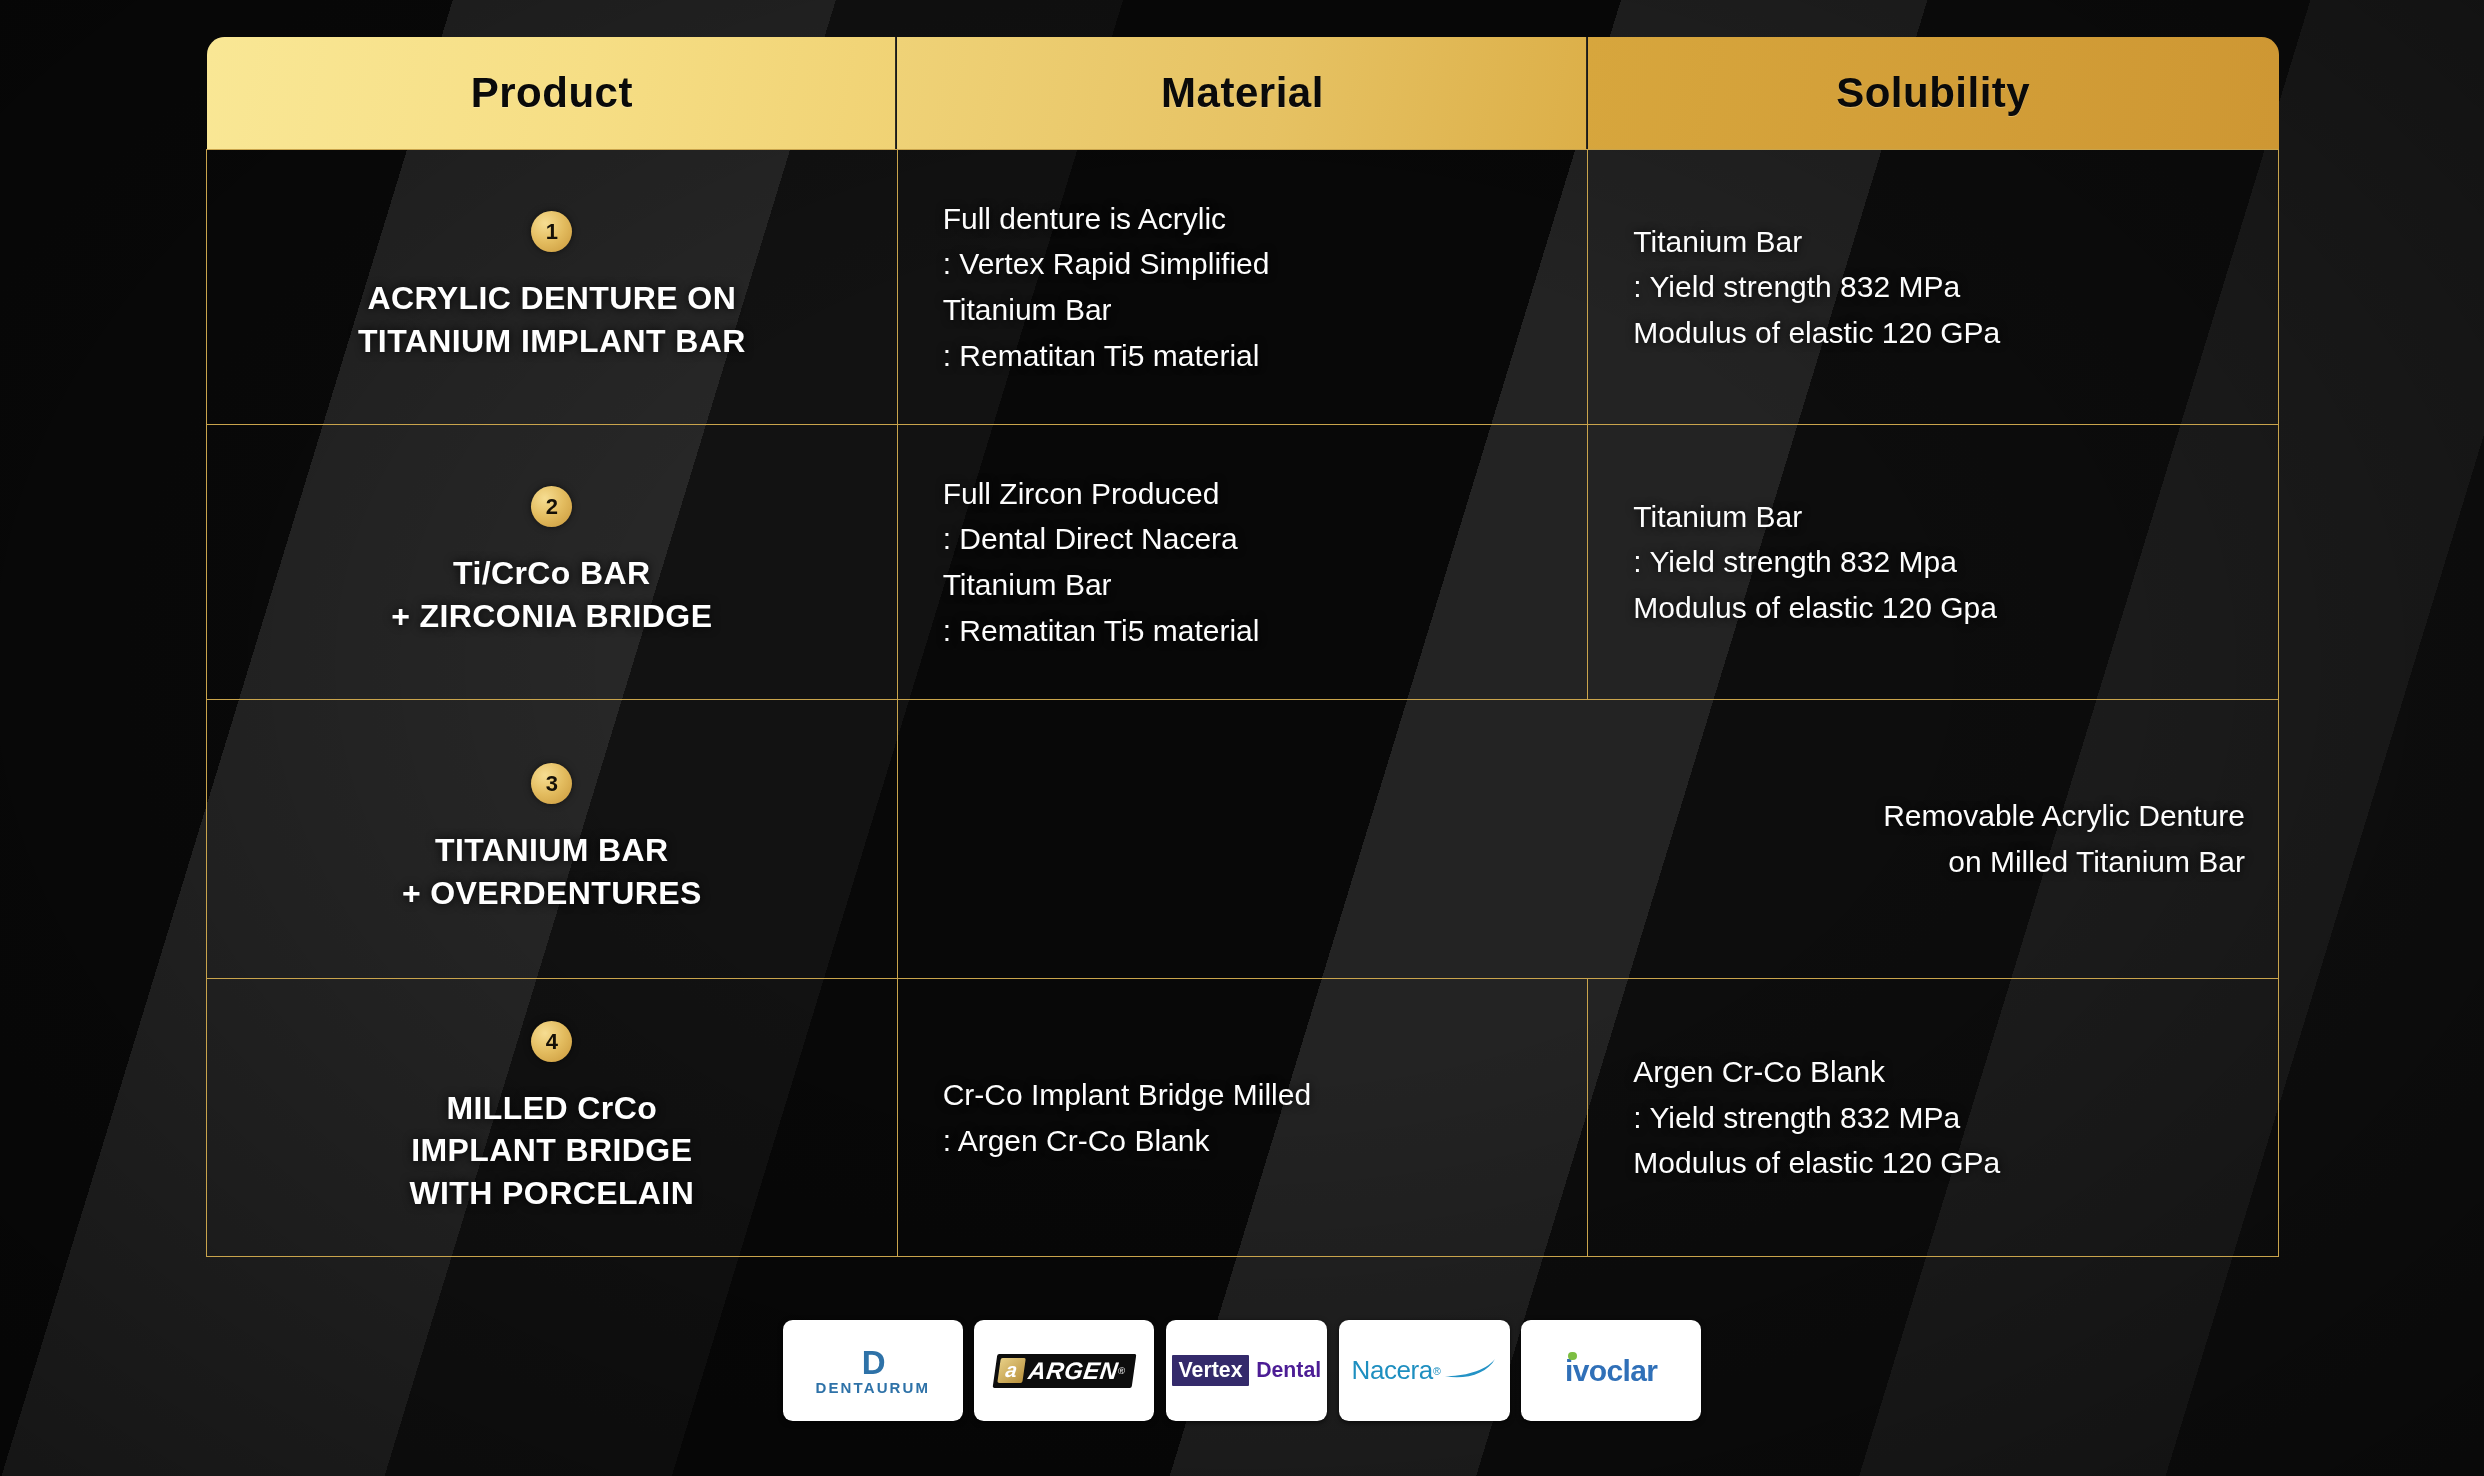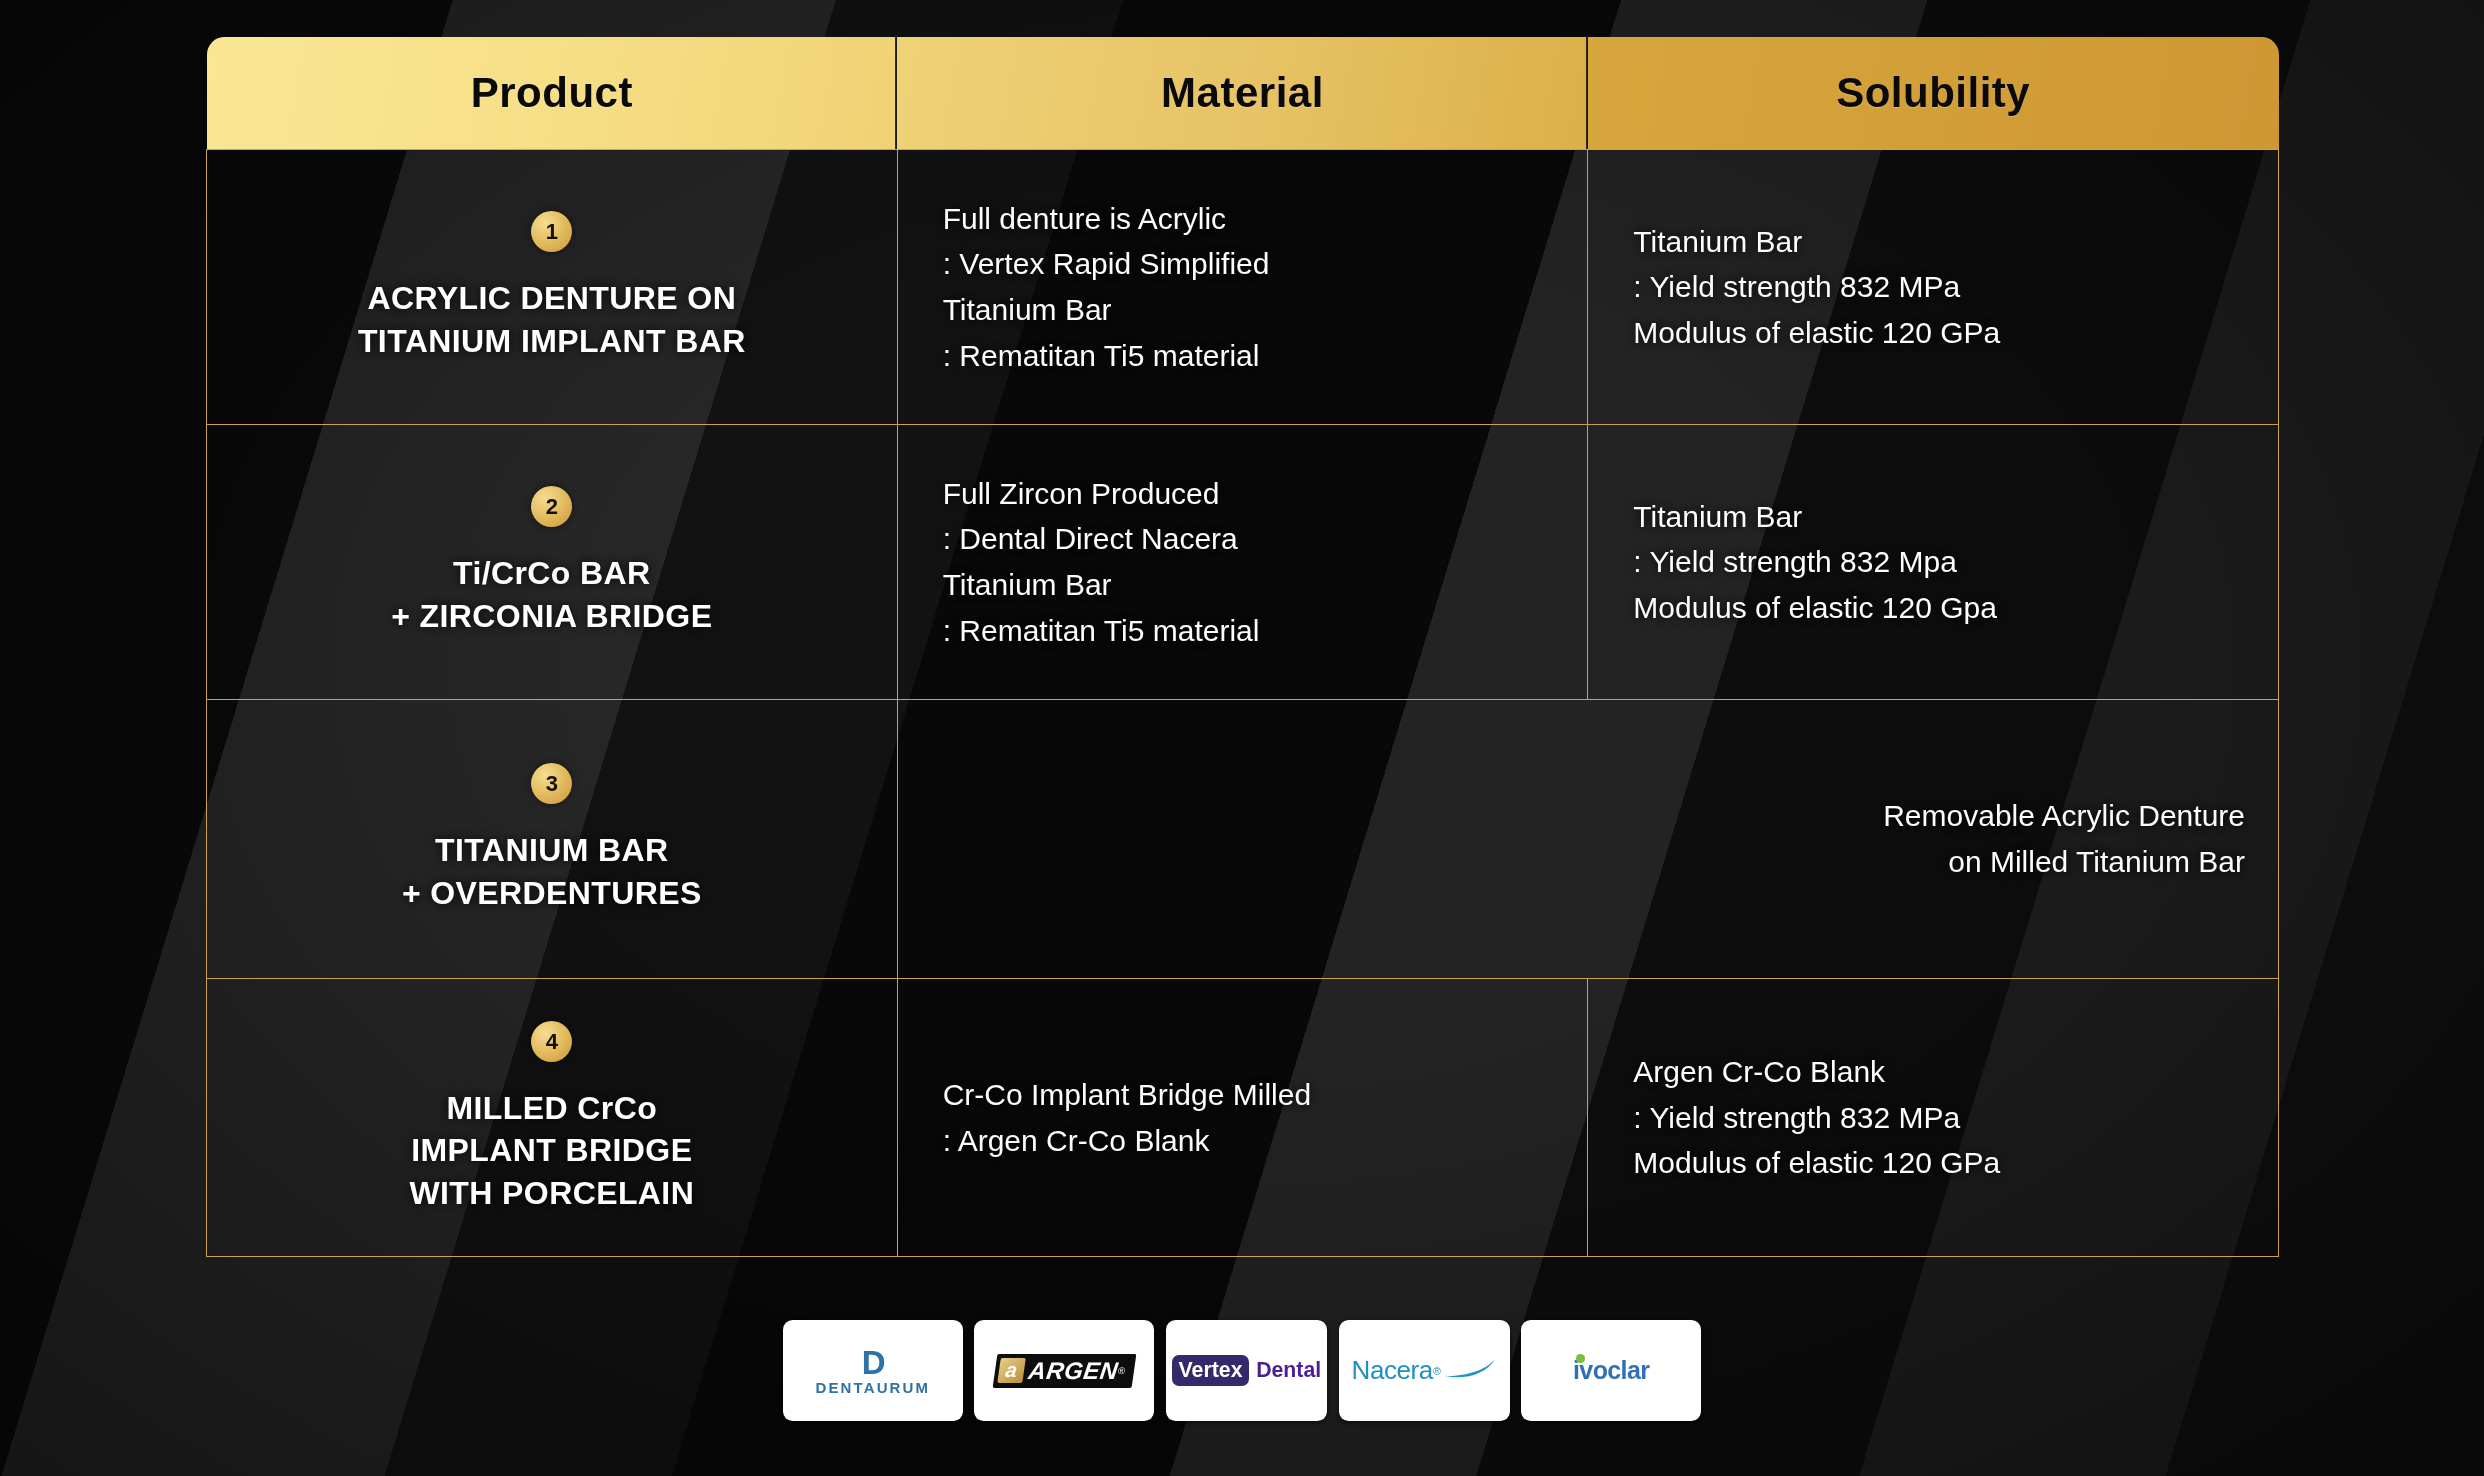--- a/index.html
+++ b/index.html
@@ -199,42 +199,42 @@
   .argen-t {
     color: #fff; font-weight: bold; font-style: italic;
     font-size: 24px; letter-spacing: 0.5px;
   }
   .argen-r { color:#fff; font-size: 9.7px; vertical-align: super; }
 
   
   .vtx { display: flex; align-items: center; }
   .vtx-box {
     background: #342A6B; color: #fff; font-weight: bold;
-    font-size: 21.3px; padding: 2.9px 6.8px; border-radius: 7px;
+    font-size: 21.3px; padding: 2.9px 6.8px; border-radius: 1px;
   }
   .vtx-word { color: #4c1d95; font-weight: bold; font-size: 21.3px; margin-left: 6.8px; }
 
   
   .ncr { display: flex; align-items: center; }
   .ncr-t { color: #1E8FC0; font-size: 26px; letter-spacing: -0.4px; }
   .ncr-r { color: #1E8FC0; font-size: 10.7px; vertical-align: super; }
   .ncr-swoosh { margin-left: 1.9px; }
 
   
   .cm { display: flex; align-items: center; }
   .cm-mark { margin-right: 6.8px; }
   .cm-txt { line-height: 1.05; }
   .cm-l1, .cm-l2 {
     color: #D5202A; font-size: 14.6px; letter-spacing: 1px; display: block;
   }
   .cm-plus { font-size: 12.6px; vertical-align: super; }
 
   
   .ivo { position: relative; }
-  .ivo-t { color: #3070B8; font-size: 25px; font-weight: bold; letter-spacing: -0.6px; }
+  .ivo-t { color: #3070B8; font-size: 30px; font-weight: bold; letter-spacing: -0.6px; }
   .ivo-dot {
     position: absolute; width: 8.7px; height: 8.7px; border-radius: 50%;
     background: #7DBE42; left: 2.9px; top: -1.9px;
   }
 </style>
 </head>
 <body>
 
 <div id="stage">
   <div class="bg-stripes"></div>

